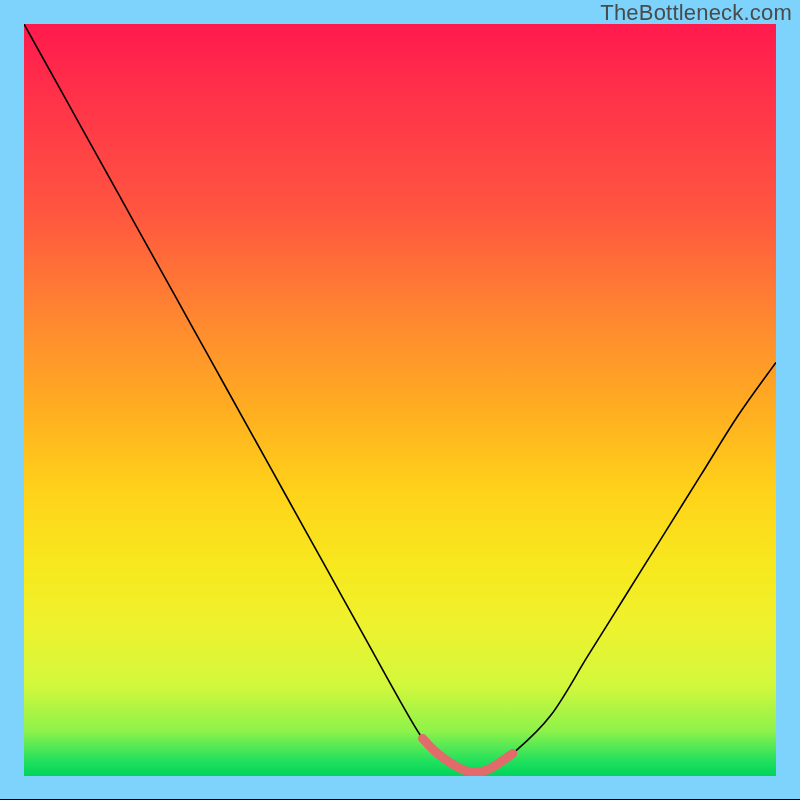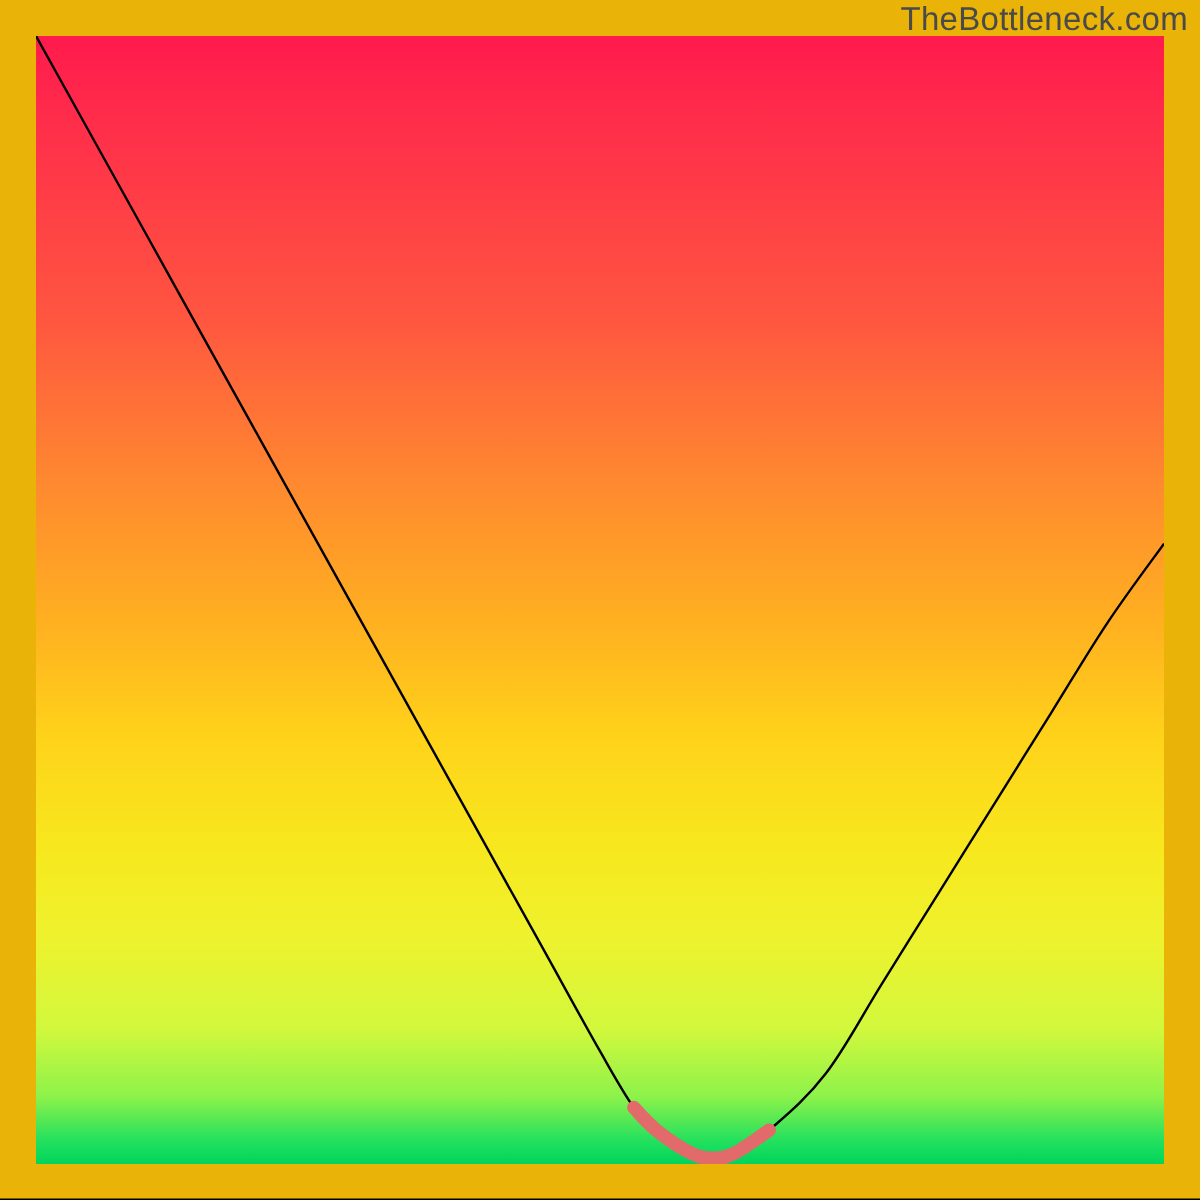--- a/index.html
+++ b/index.html
@@ -8,21 +8,21 @@
     width: 800px;
     height: 800px;
     background: #000;
     overflow: hidden;
     font-family: Arial, Helvetica, sans-serif;
   }
   .frame {
     position: relative;
     width: 800px;
     height: 799px;
-    background: #eab308;
+    background: #7dd3fc;
   }
   .plot-area {
     position: absolute;
     left: 24px;
     top: 24px;
     width: 752px;
     height: 752px;
     
     background: linear-gradient(
       to bottom,

